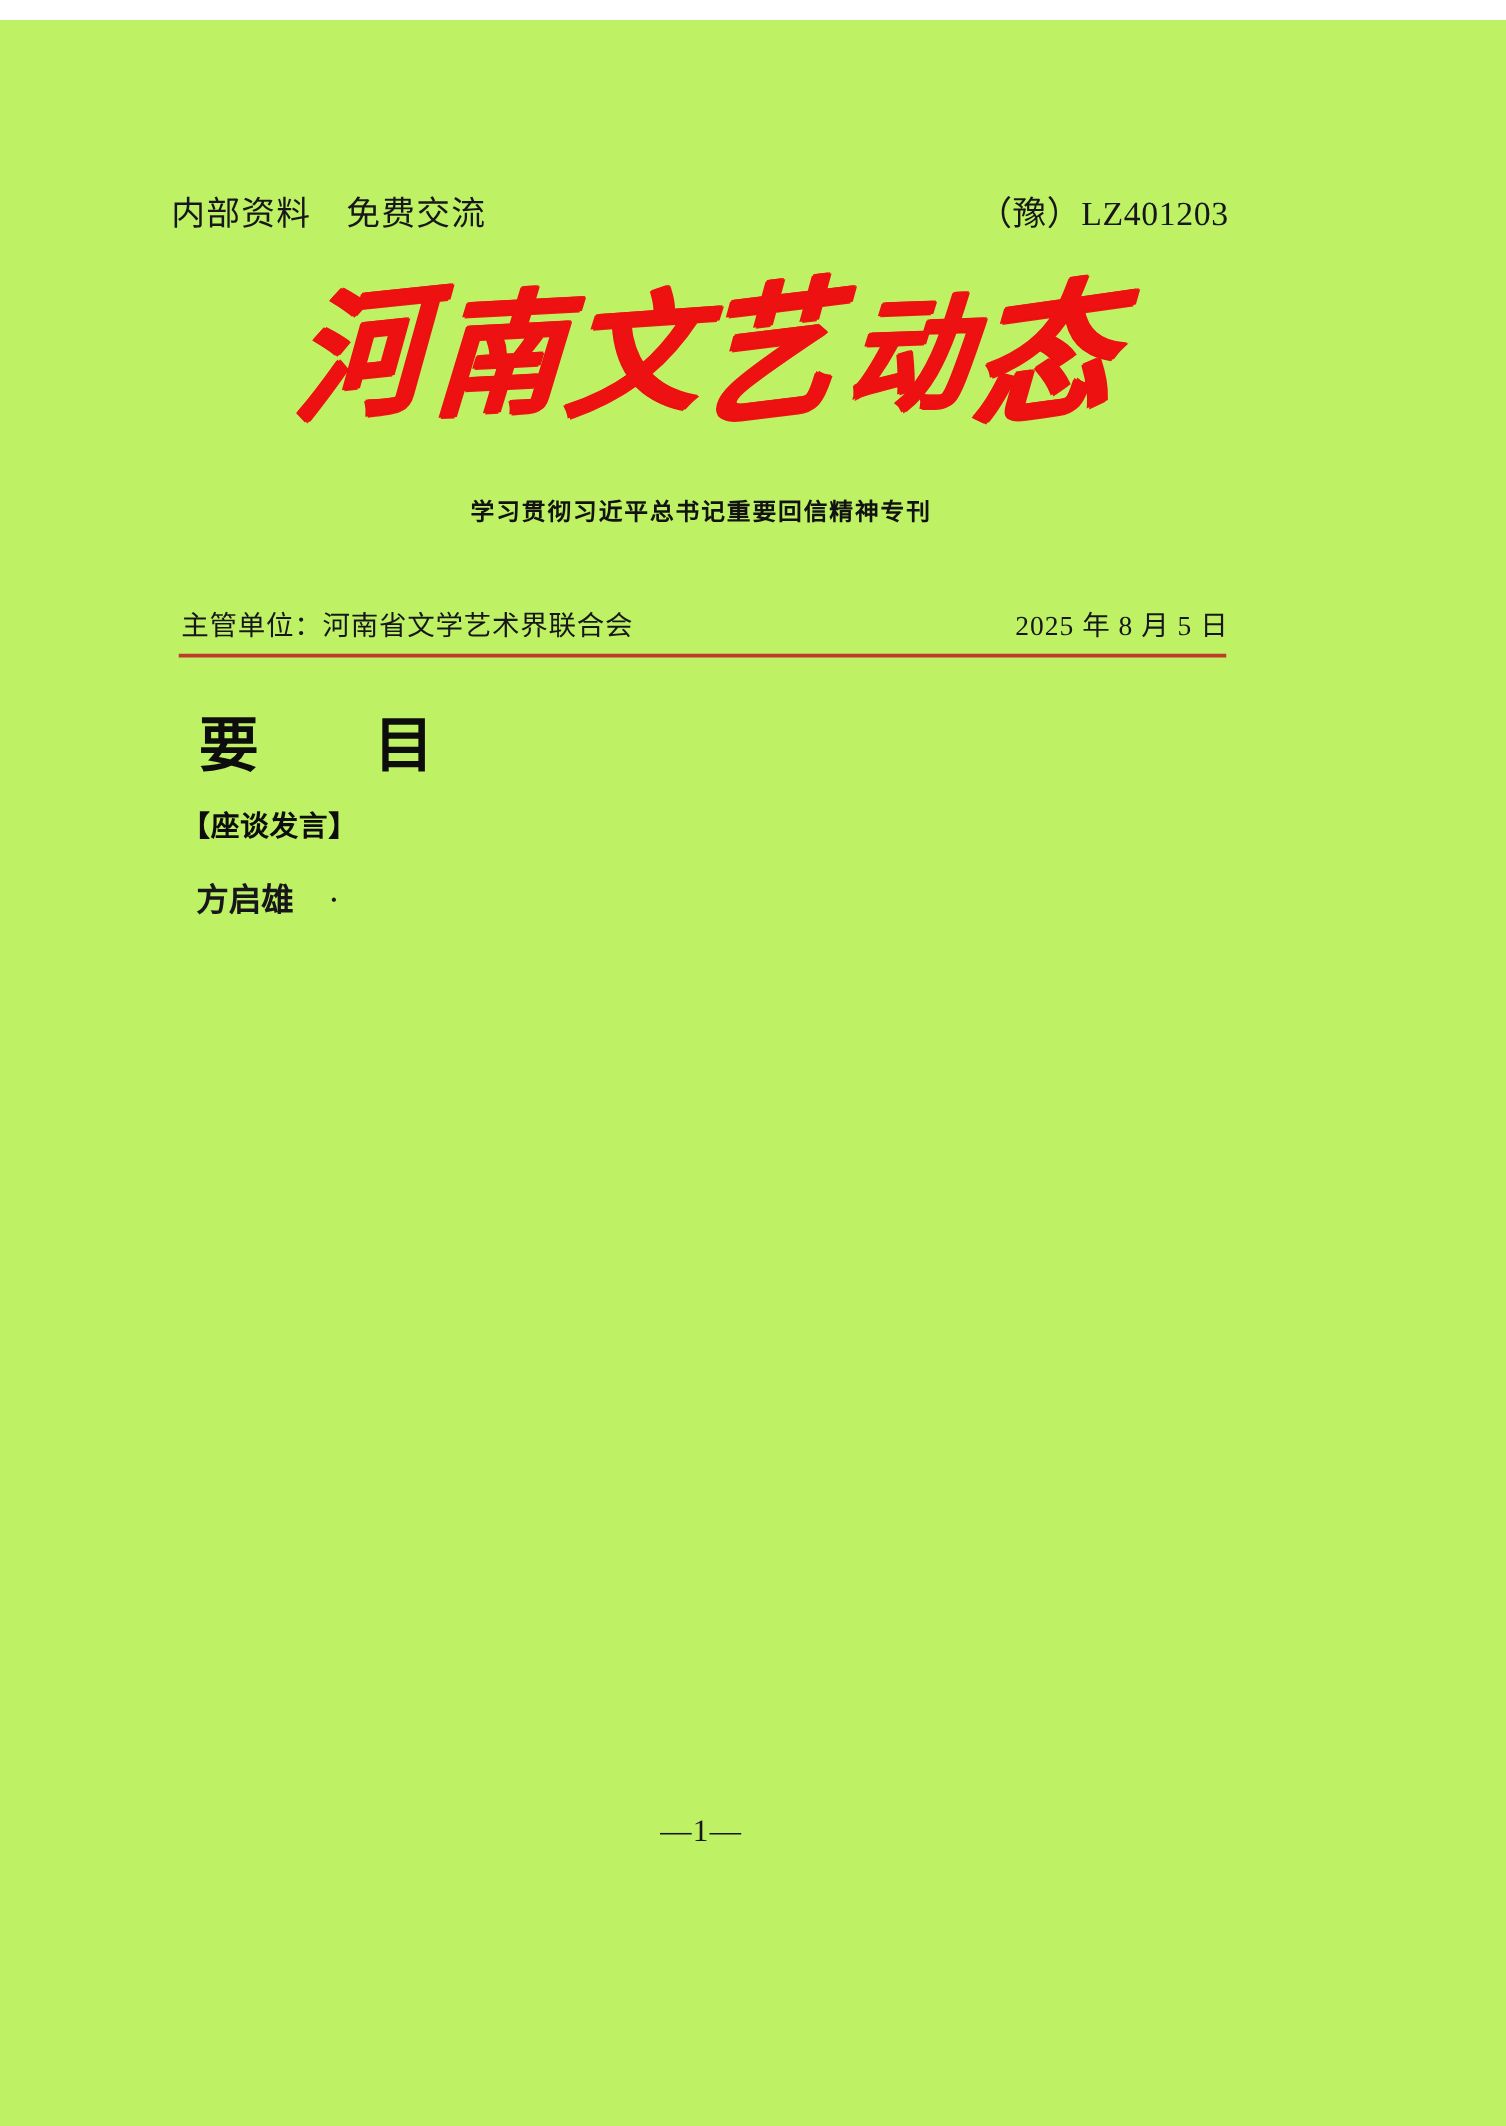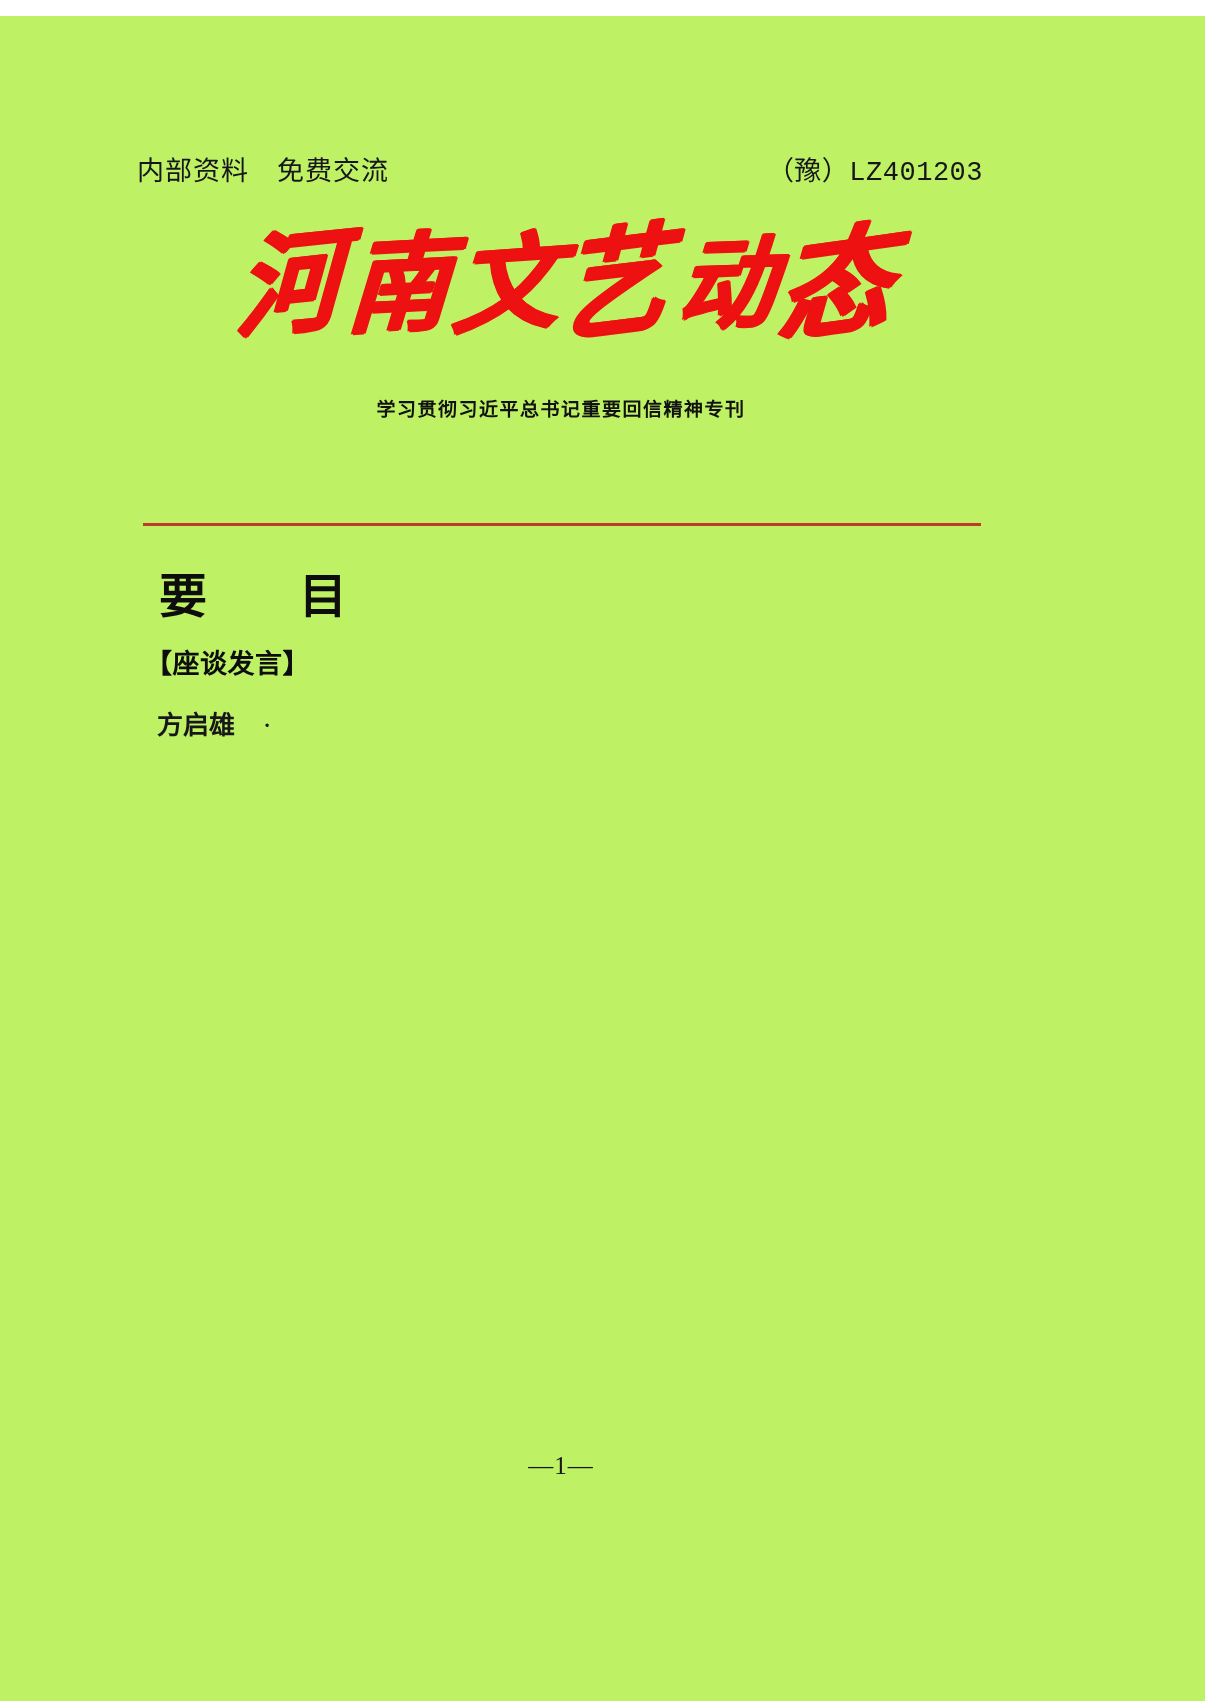--- a/index.html
+++ b/index.html
@@ -39,21 +39,21 @@
     align-items: baseline;
     font-size: 27px;
     letter-spacing: 1px;
     color: #16161b;
   }
   .top-line .left {
     font-family: "DejaVu Serif", "Liberation Serif", serif;
     white-space: pre;
   }
   .top-line .right {
-    font-family: Liberation Mono, monospace;
+    font-family: Liberation Serif, serif;
     letter-spacing: 0.5px;
     padding-right: 2px;
   }
 
   
   .masthead {
     position: absolute;
     top: 212px;
     left: 50%;
     transform: translateX(-50%);
@@ -142,21 +142,21 @@
   
   .toc {
     position: absolute;
     top: 626px;
     left: 6px;
     width: 842px;
   }
   .section-heading {
     font-family: "DejaVu Sans", "Liberation Sans", sans-serif;
     font-weight: 700;
-    font-size: 27px;
+    font-size: 23px;
     letter-spacing: 0.5px;
     color: #0d0d0d;
     margin: 0 0 6px 2px;
   }
 
   .entry {
     display: flex;
     align-items: baseline;
     font-size: 26px;
     line-height: 45px;
@@ -219,20 +219,24 @@
       <span class="left">内部资料　免费交流</span>
       <span class="right">（豫）LZ401203</span>
     </div>
 
     <div class="masthead">
       <span class="glyph g1">河</span><span class="glyph g2">南</span><span class="glyph g3">文</span><span class="glyph g4">艺</span><span class="glyph g5">动</span><span class="glyph g6">态</span>
     </div>
 
     <div class="subtitle">学习贯彻习近平总书记重要回信精神专刊</div>
 
+    <div class="pubrow">
+      <span>主管单位：河南省文学艺术界联合会</span>
+      <span class="date">2025 年 8 月 5 日</span>
+    </div>
     <div class="rule"></div>
 
     <div class="toc-title">要　目</div>
 
     <div class="toc">
         <div class="section-heading">【座谈发言】</div>
         <div class="entry">
           <span class="author">方启雄</span>
           <span class="leader">···</span>
           <span class="page">（3）</span>

